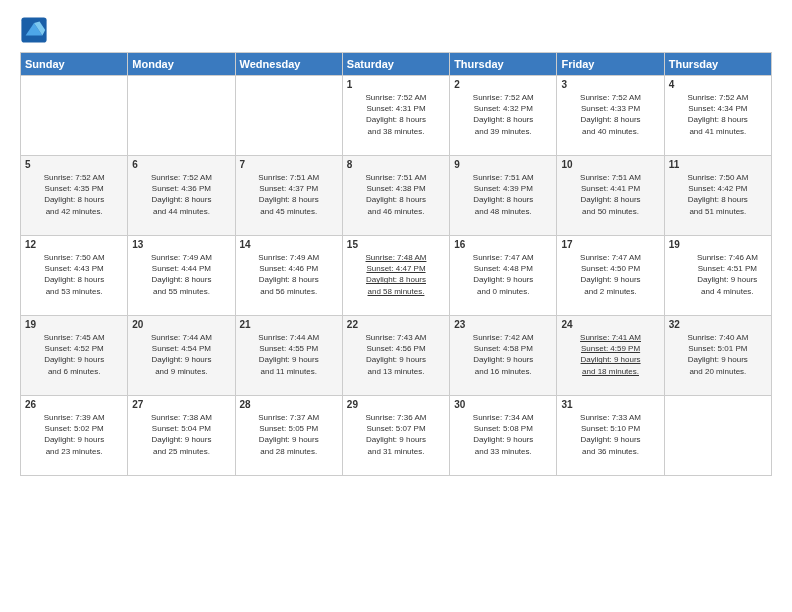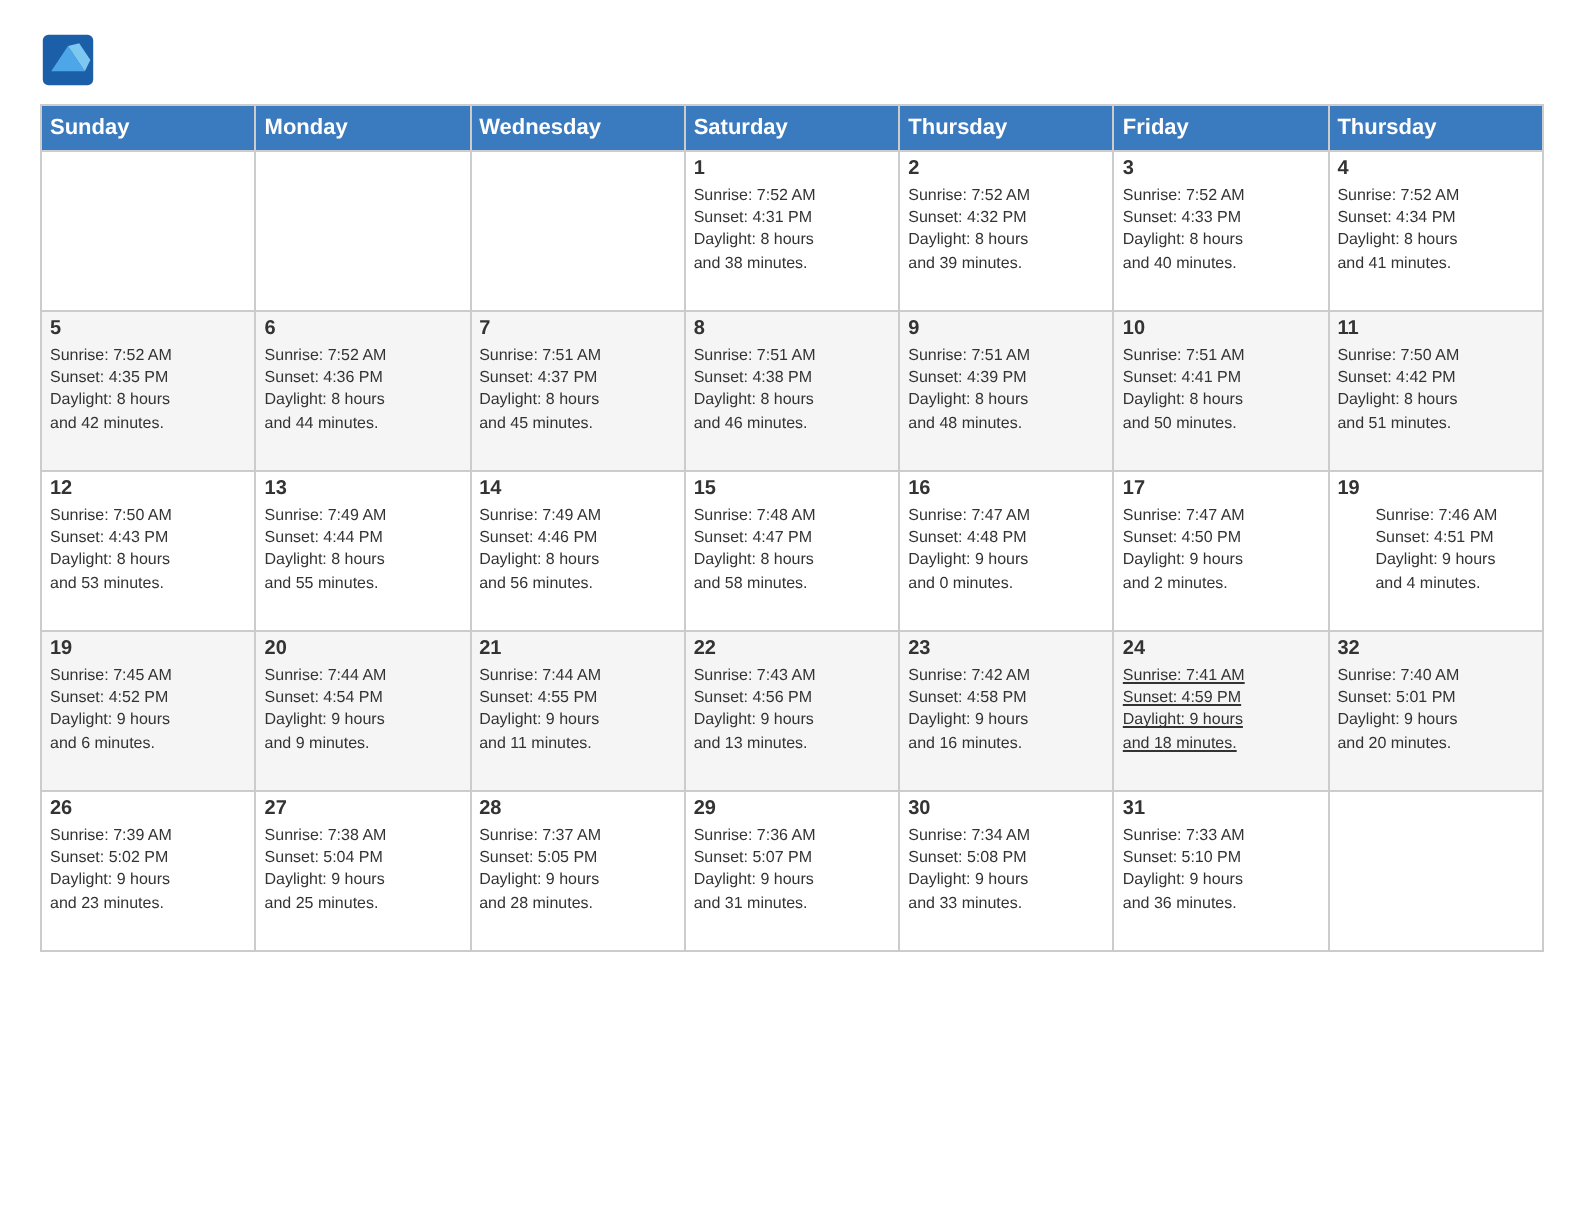--- a/index.html
+++ b/index.html
@@ -91,20 +91,21 @@
     .day-number {
       font-size: 10px;
       font-weight: bold;
       margin-bottom: 2px;
       display: block;
     }
     .cell-content {
       font-size: 8px;
       line-height: 1.4;
       color: #333;
+      text-align: center;
     }
     .empty-cell {
       background: #fafafa;
     }
   </style>
 </head>
 <body>
 
 <div class="page">
   <div class="header">
@@ -239,21 +240,21 @@
           </td>
           <td>
             <span class="day-number">14</span>
             <div class="cell-content" style="white-space: pre-line;">Sunrise: 7:49 AM
 Sunset: 4:46 PM
 Daylight: 8 hours
 and 56 minutes.</div>
           </td>
           <td>
             <span class="day-number">15</span>
-            <div class="cell-content" style="white-space: pre-line;">Sunrise: 7:48 AM
+            <div class="cell-content" style="white-space: pre-line; text-decoration: underline;">Sunrise: 7:48 AM
 Sunset: 4:47 PM
 Daylight: 8 hours
 and 58 minutes.</div>
           </td>
           <td>
             <span class="day-number">16</span>
             <div class="cell-content" style="white-space: pre-line;">Sunrise: 7:47 AM
 Sunset: 4:48 PM
 Daylight: 9 hours
 and 0 minutes.</div>

